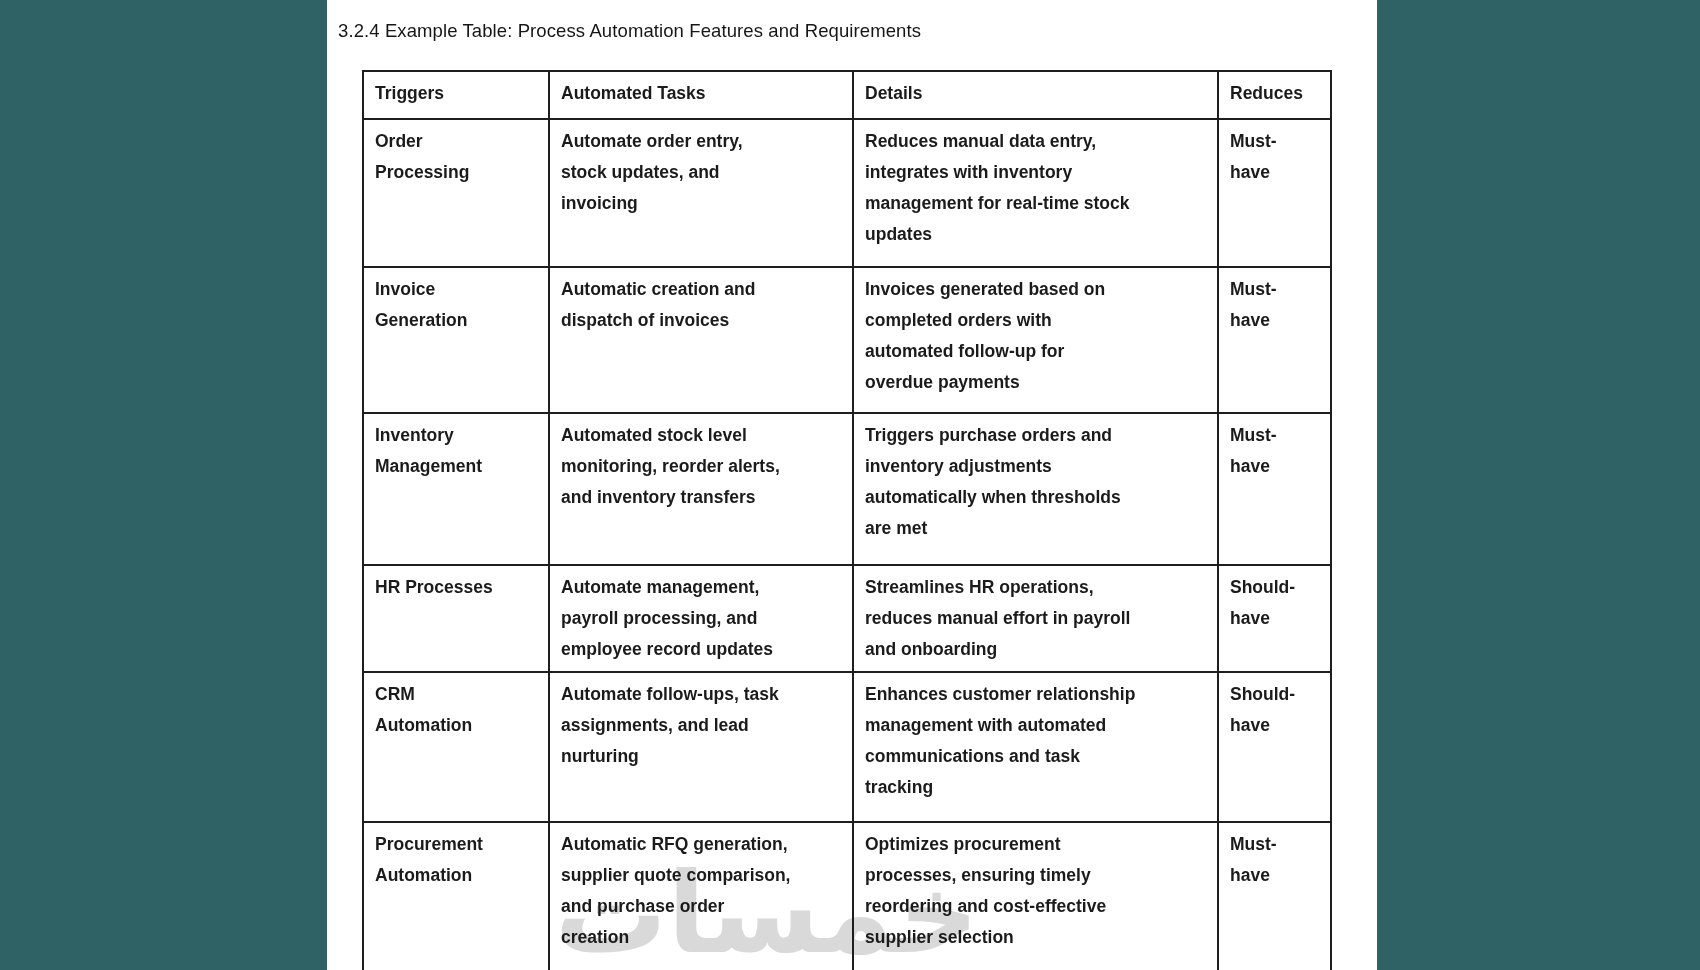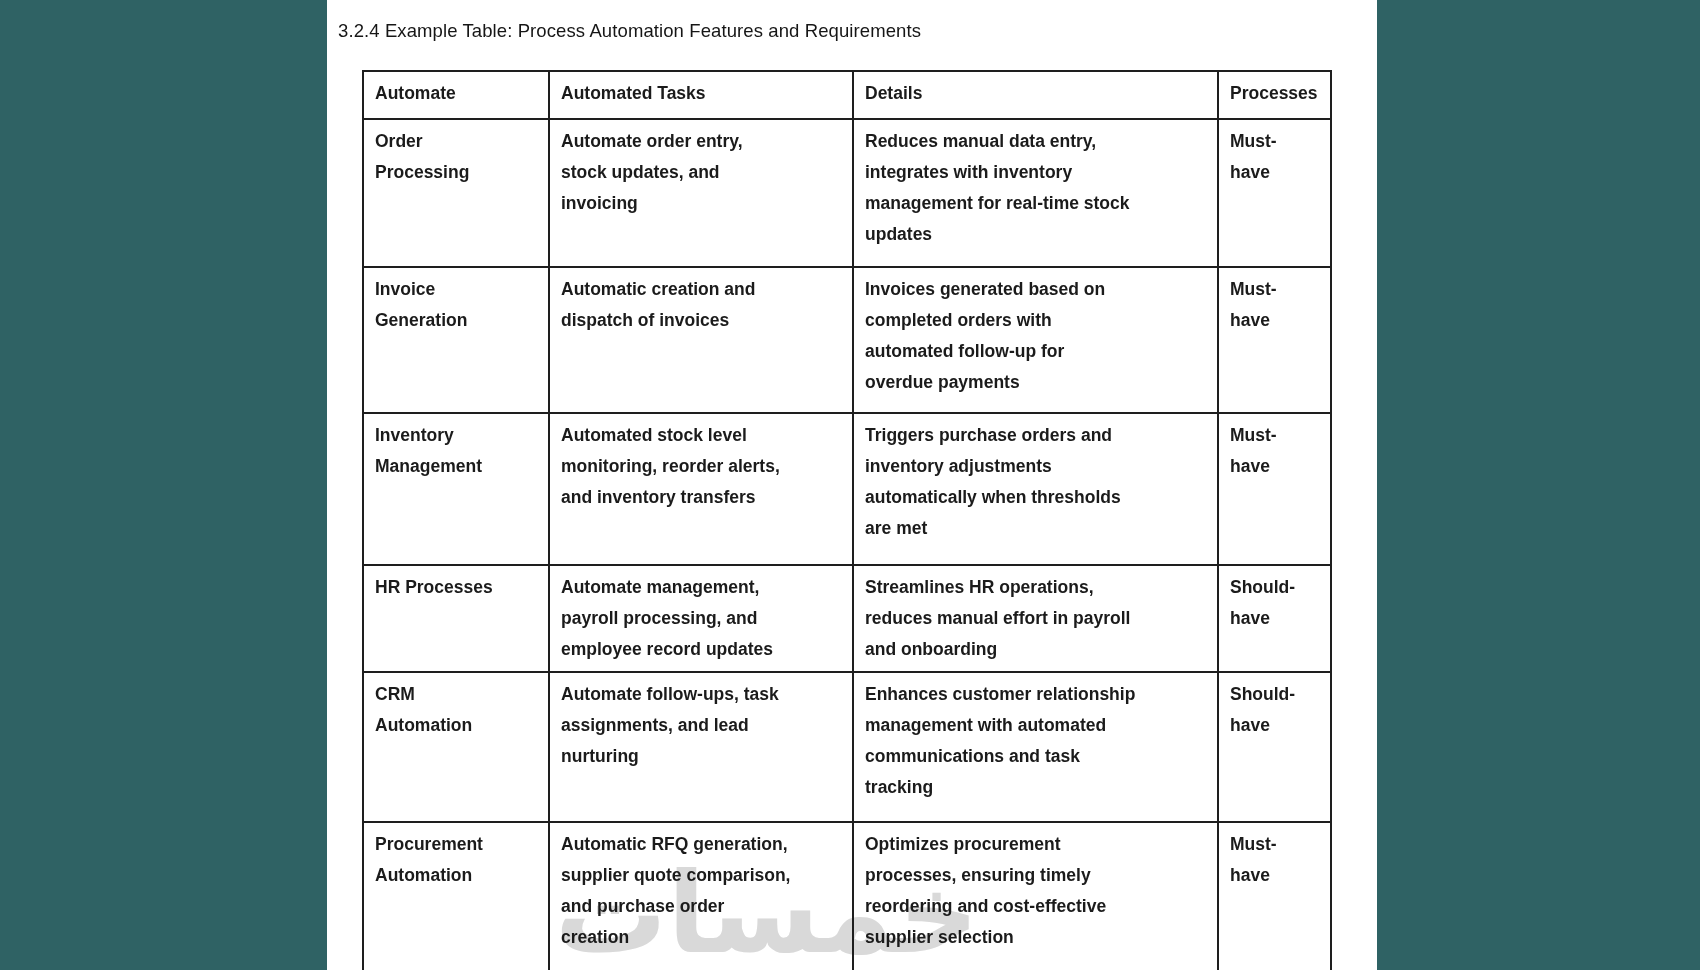--- a/index.html
+++ b/index.html
@@ -107,24 +107,24 @@
 
   <table class="req-table">
     <colgroup>
       <col class="c1">
         <col class="c2">
         <col class="c3">
         <col class="c4">
     </colgroup>
     <tbody>
       <tr class="hdr">
-        <th>Automate</th>
+        <th>Triggers</th>
         <th>Automated Tasks</th>
         <th>Details</th>
-        <th>Processes</th>
+        <th>Reduces</th>
       </tr>
 
       <tr class="row-0">
         <td>Order
 Processing</td>
         <td>Automate order entry,
 stock updates, and
 invoicing</td>
         <td>Reduces manual data entry,
 integrates with inventory

